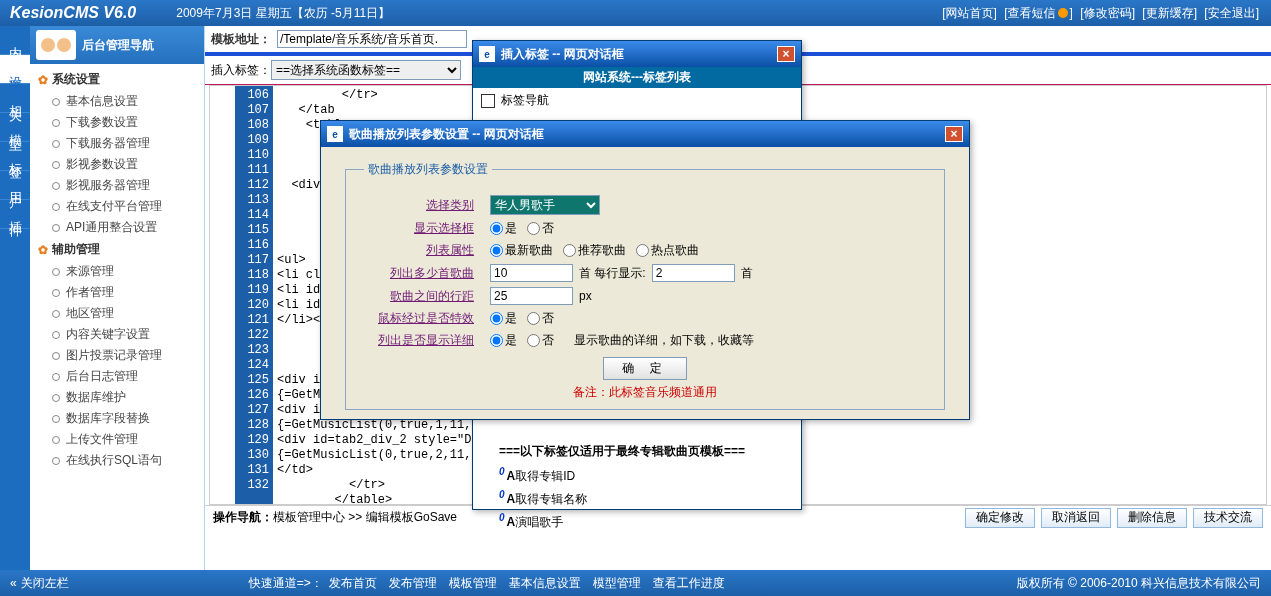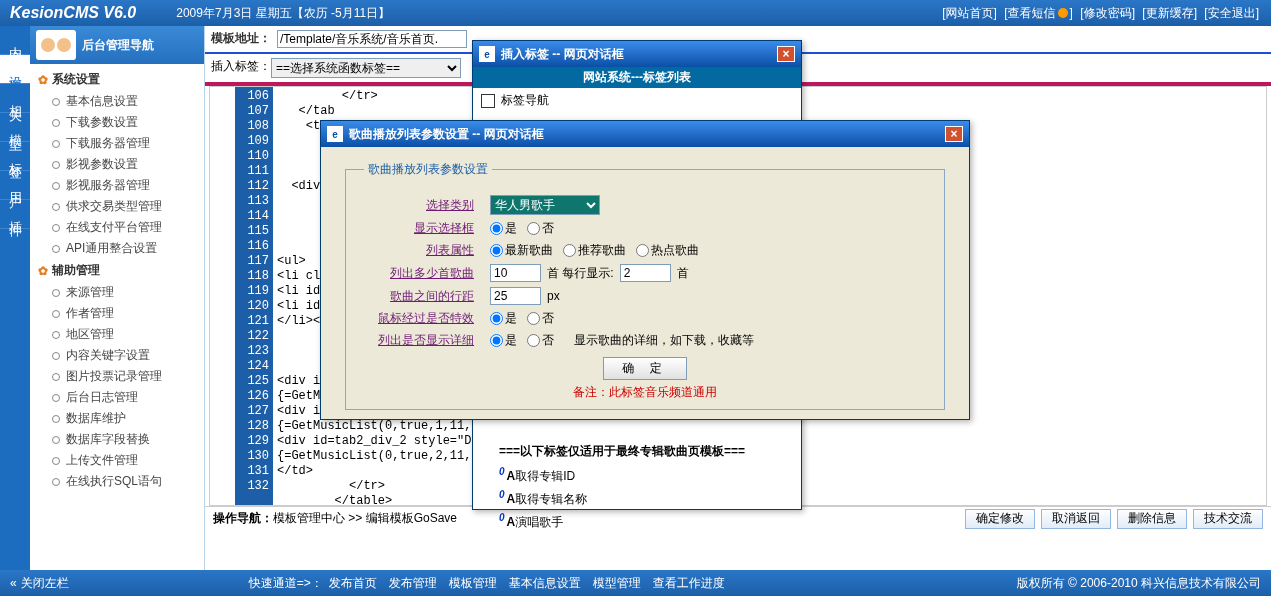--- a/index.html
+++ b/index.html
@@ -27,24 +27,24 @@
 .leftnav .navhead .avatars { width: 40px; height: 30px; background: #fff; margin-right: 6px; border-radius: 3px; display:flex; align-items:center; justify-content:center; overflow:hidden; }
 .leftnav .navhead .avatars span { width:14px; height:14px; border-radius:50%; background:#f4c08a; margin:0 1px; }
 .leftnav .group { padding: 4px 8px; }
 .leftnav .grouphead { display: flex; align-items: center; font-weight: bold; color: #333; padding: 3px 0; cursor: pointer; }
 .leftnav .grouphead .gear { color: #e67e22; margin-right: 4px; }
 .leftnav .item { display: flex; align-items: center; padding: 2px 0 2px 14px; color: #444; cursor: pointer; }
 .leftnav .item .bullet { width: 8px; height: 8px; border: 1px solid #888; border-radius: 50%; margin-right: 6px; display:inline-block; }
 
 
 .content { flex: 1; position: relative; background: #fff; }
-.content .row1 { display: flex; align-items: flex-start; padding: 4px 6px; border-bottom: 2px solid #1d4ed8; }
+.content .row1 { display: flex; align-items: flex-end; padding: 4px 6px; border-bottom: 4px solid #1d4ed8; }
 .content .row1 label { font-weight: bold; margin-right: 6px; color:#333; }
 .content .row1 input.tpl { width: 190px; height: 18px; border: 1px solid #7f9db9; padding: 0 2px; }
-.content .row2 { display: flex; padding: 4px 6px; border-bottom: 4px solid #be185d; }
+.content .row2 { display: flex; align-items: center; padding: 4px 6px; border-bottom: 1px solid #be185d; }
 .content .row2 select { width: 190px; height: 20px; border: 1px solid #7f9db9; }
 
 
 .editor { display: flex; height: 420px; border: 1px solid #ccc; margin: 0 4px; overflow: hidden; }
 .editor .gutter { width: 38px; background: #1c5fa8; color: #fff; text-align: right; padding: 2px 4px 0 0; font-family: "Courier New", monospace; line-height: 15px; margin-left: 25px; }
 .editor .code { flex: 1; background: #fff; color: #000; font-family: "Courier New", monospace; padding: 2px 4px; white-space: pre; line-height: 15px; overflow: hidden; }
 
 
 .statusrow { height: 24px; border-top: 1px solid #ccc; display: flex; align-items: center; padding: 0 8px; background: #fff; }
 .statusrow .lbl { font-weight: bold; }
@@ -73,21 +73,21 @@
 .dlg1 .tagrow .a { color: #0033cc; font-weight: bold; font-style: italic; margin-right: 2px; vertical-align: super; font-size:10px; }
 
 
 .dlg2 { left: 320px; top: 120px; width: 650px; height: 300px; z-index: 10; background:#ece9d8; }
 .dlg2 .body { padding: 14px 24px; }
 .dlg2 fieldset { border: 1px solid #8aa8c8; padding: 12px 18px 8px; }
 .dlg2 legend { color: #1c5fa8; padding: 0 4px; }
 .dlg2 .frow { display: flex; align-items: center; margin: 5px 0; }
 .dlg2 .frow .flabel { width: 110px; text-align: right; margin-right: 16px; color:#701a75;text-decoration:underline; }
 .dlg2 select { width: 110px; height: 20px; border: 1px solid #7f9db9; background:#0f766e; color:#fff; }
-.dlg2 input[type=text] { width: 51px; height: 18px; border: 1px solid #7f9db9; padding: 0 3px; }
+.dlg2 input[type=text] { width: 83px; height: 18px; border: 1px solid #7f9db9; padding: 0 3px; }
 .dlg2 .radiolbl { margin: 0 10px 0 2px; }
 .dlg2 .okbtn { display: block; margin: 8px auto 4px; padding: 2px 18px; border: 1px solid #7f9db9; background: linear-gradient(to bottom,#fff,#e1e1e1); cursor: pointer; letter-spacing: 6px; }
 .dlg2 .note { text-align: center; color: #c00; }
 </style>
 </head>
 <body>
 
 <div class="topbar">
   <span class="logo">KesionCMS V6.0</span>
   <span class="date">2009年7月3日 星期五【农历 -5月11日】</span>
@@ -125,21 +125,20 @@
       <div class="grouphead">
           <span class="gear">✿</span>
           <span>系统设置</span>
         </div>
       <div id="items1">
           <div class="item"><span class="bullet"></span>基本信息设置</div>
           <div class="item"><span class="bullet"></span>下载参数设置</div>
           <div class="item"><span class="bullet"></span>下载服务器管理</div>
           <div class="item"><span class="bullet"></span>影视参数设置</div>
           <div class="item"><span class="bullet"></span>影视服务器管理</div>
-          <div class="item"><span class="bullet"></span>供求交易类型管理</div>
           <div class="item"><span class="bullet"></span>在线支付平台管理</div>
           <div class="item"><span class="bullet"></span>API通用整合设置</div>
         </div>
       <div class="grouphead">
           <span class="gear">✿</span>
           <span>辅助管理</span>
         </div>
       <div id="items2">
           <div class="item"><span class="bullet"></span>来源管理</div>
           <div class="item"><span class="bullet"></span>作者管理</div>

